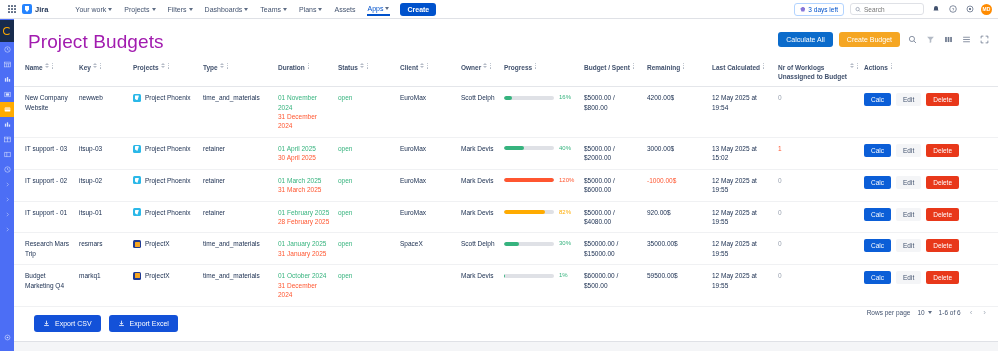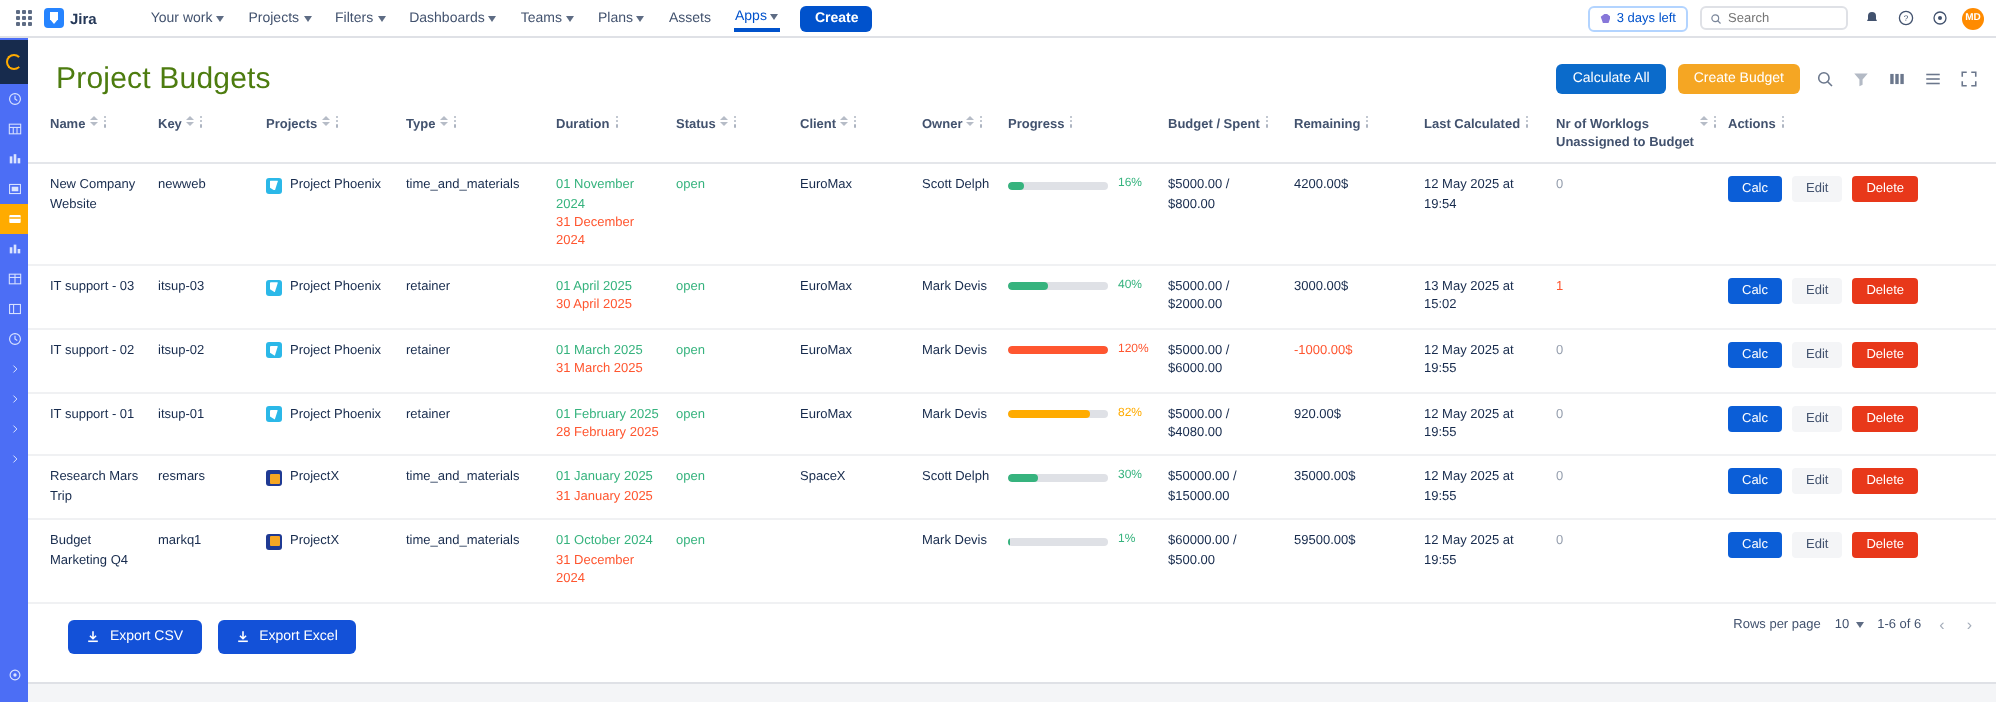--- a/index.html
+++ b/index.html
@@ -94,21 +94,21 @@
   .sb-item.sel { background: #ffab00; }
   .sb-item svg { display: block; }
   .sb-spacer { flex: 1; }
 
   
   .main {
     position: absolute; left: 14px; top: 19px;
     width: 984px; height: 332px; background: #fff; overflow: hidden;
   }
   .page-title {
-    font-size: 15px; color: #4d7c0f; font-weight: 400;
+    font-size: 19px; color: #a21caf; font-weight: 400;
     padding: 12px 16px 0 14px; letter-spacing: .1px;
   }
   .toolbar {
     position: absolute; right: 8px; top: 13px;
     display: flex; align-items: center; gap: 6px;
   }
   .btn-calc-all {
     background: #0b6bcb; color: #fff; font-size: 7px; border: none;
     border-radius: 3px; padding: 4px 8px; cursor: pointer; white-space: nowrap;
   }

